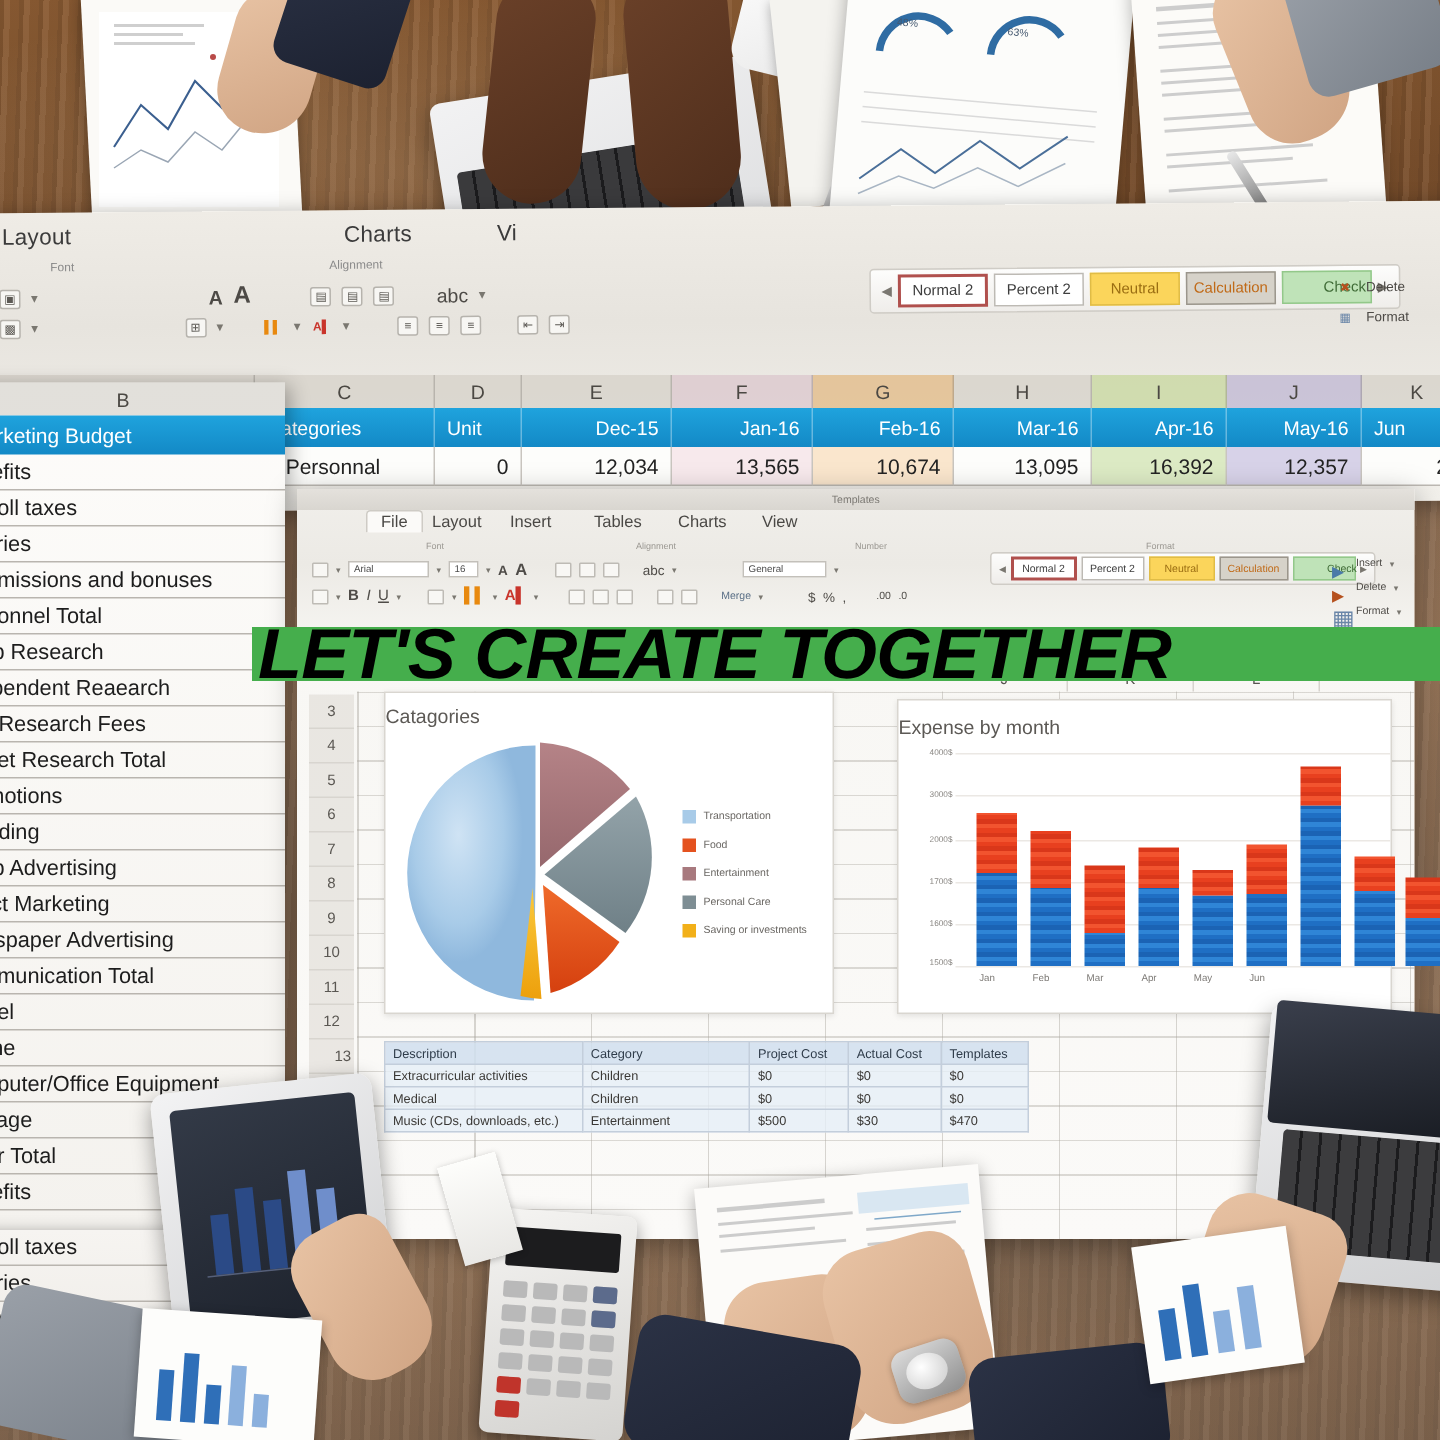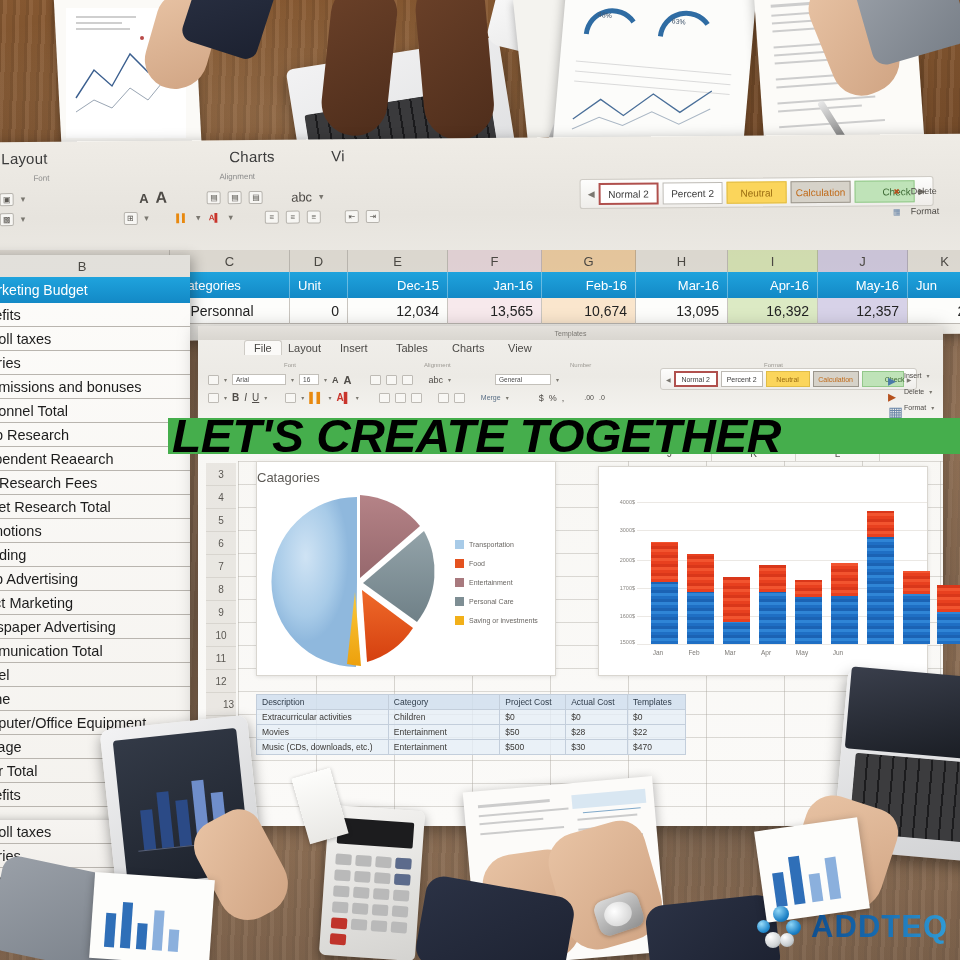--- a/index.html
+++ b/index.html
@@ -579,20 +579,21 @@
           <span>Personal Care</span>
           </div>
         <div class="lgi">
           <span class="sw" style="background:#f2b019;"></span>
           <span>Saving or investments</span>
           </div>
       </div>
     </div>
 
     <div class="chartbox" style="left:400px;top:140px;width:330px;height:210px;">
+      <div class="chart-title" style="top:10px;">Expense by month</div>
 
       <div class="axlbl" style="left:2px;top:32px;width:34px;">4000$</div>
       <div class="axlbl" style="left:2px;top:60px;width:34px;">3000$</div>
       <div class="axlbl" style="left:2px;top:90px;width:34px;">2000$</div>
       <div class="axlbl" style="left:2px;top:118px;width:34px;">1700$</div>
       <div class="axlbl" style="left:2px;top:146px;width:34px;">1600$</div>
       <div class="axlbl" style="left:2px;top:172px;width:34px;">1500$</div>
 
       <div class="gline" style="left:38px;top:35px;"></div>
       <div class="gline" style="left:38px;top:63px;"></div>
@@ -660,25 +661,25 @@
       </thead>
       <tbody>
         <tr>
           <td>Extracurricular activities</td>
           <td>Children</td>
           <td>$0</td>
           <td>$0</td>
           <td>$0</td>
         </tr>
         <tr>
-          <td>Movies</td>
-          <td>Entertainment</td>
-          <td>$50</td>
-          <td>$28</td>
-          <td>$22</td>
+          <td>Medical</td>
+          <td>Children</td>
+          <td>$0</td>
+          <td>$0</td>
+          <td>$0</td>
         </tr>
         <tr>
           <td>Music (CDs, downloads, etc.)</td>
           <td>Entertainment</td>
           <td>$500</td>
           <td>$30</td>
           <td>$470</td>
         </tr>
       </tbody>
     </table>
@@ -805,29 +806,14 @@
           <rect x="12" y="44" width="11" height="34"></rect>
           <rect x="30" y="30" width="11" height="48"></rect>
         </g>
       <g fill="#8bb0dd">
           <rect x="48" y="50" width="11" height="28"></rect>
           <rect x="66" y="36" width="11" height="42"></rect>
         </g>
     </svg>
   </div>
 
-  <div class="logo">
-    <div class="logomark">
-      <span class="sphere" style="left:16px;top:0px;width:16px;height:16px;
-                   background:radial-gradient(circle at 34% 30%,#8fd6f7,#1b7fc4 65%,#0d5a93);"></span>
-      <span class="sphere" style="left:0px;top:14px;width:13px;height:13px;
-                   background:radial-gradient(circle at 34% 30%,#9adcf9,#2289cd 65%,#0f6098);"></span>
-      <span class="sphere" style="left:29px;top:14px;width:15px;height:15px;
-                   background:radial-gradient(circle at 34% 30%,#8fd6f7,#1b7fc4 65%,#0d5a93);"></span>
-      <span class="sphere" style="left:8px;top:26px;width:16px;height:16px;
-                   background:radial-gradient(circle at 34% 30%,#ffffff,#d2d6d8 60%,#9aa2a6);"></span>
-      <span class="sphere" style="left:23px;top:27px;width:14px;height:14px;
-                   background:radial-gradient(circle at 34% 30%,#fdfdfd,#c9ced1 60%,#8f979b);"></span>
-    </div>
-    <span class="logotext">ADDTEQ</span>
-  </div>
 
 </div>
 
 </body></html>

